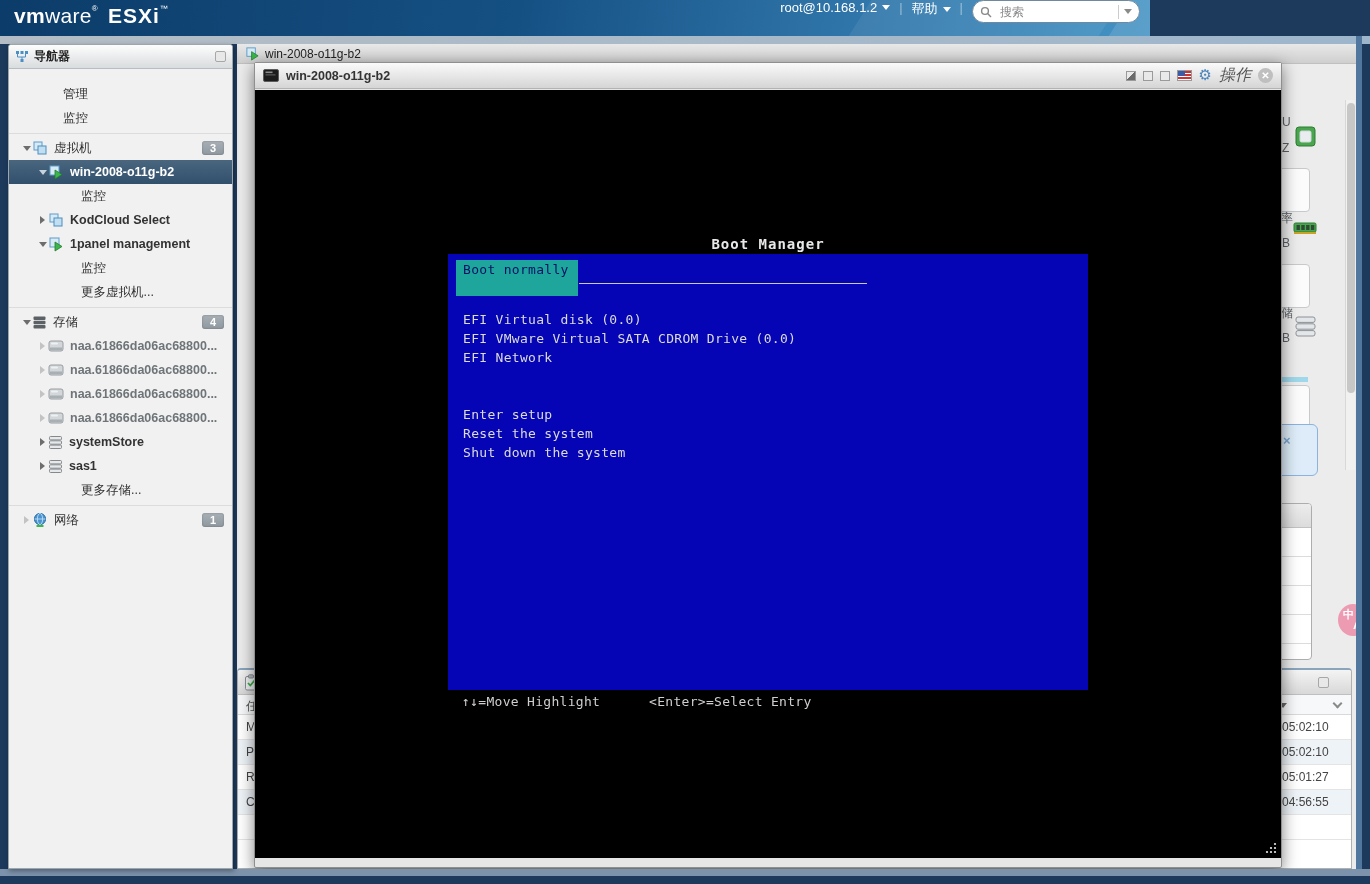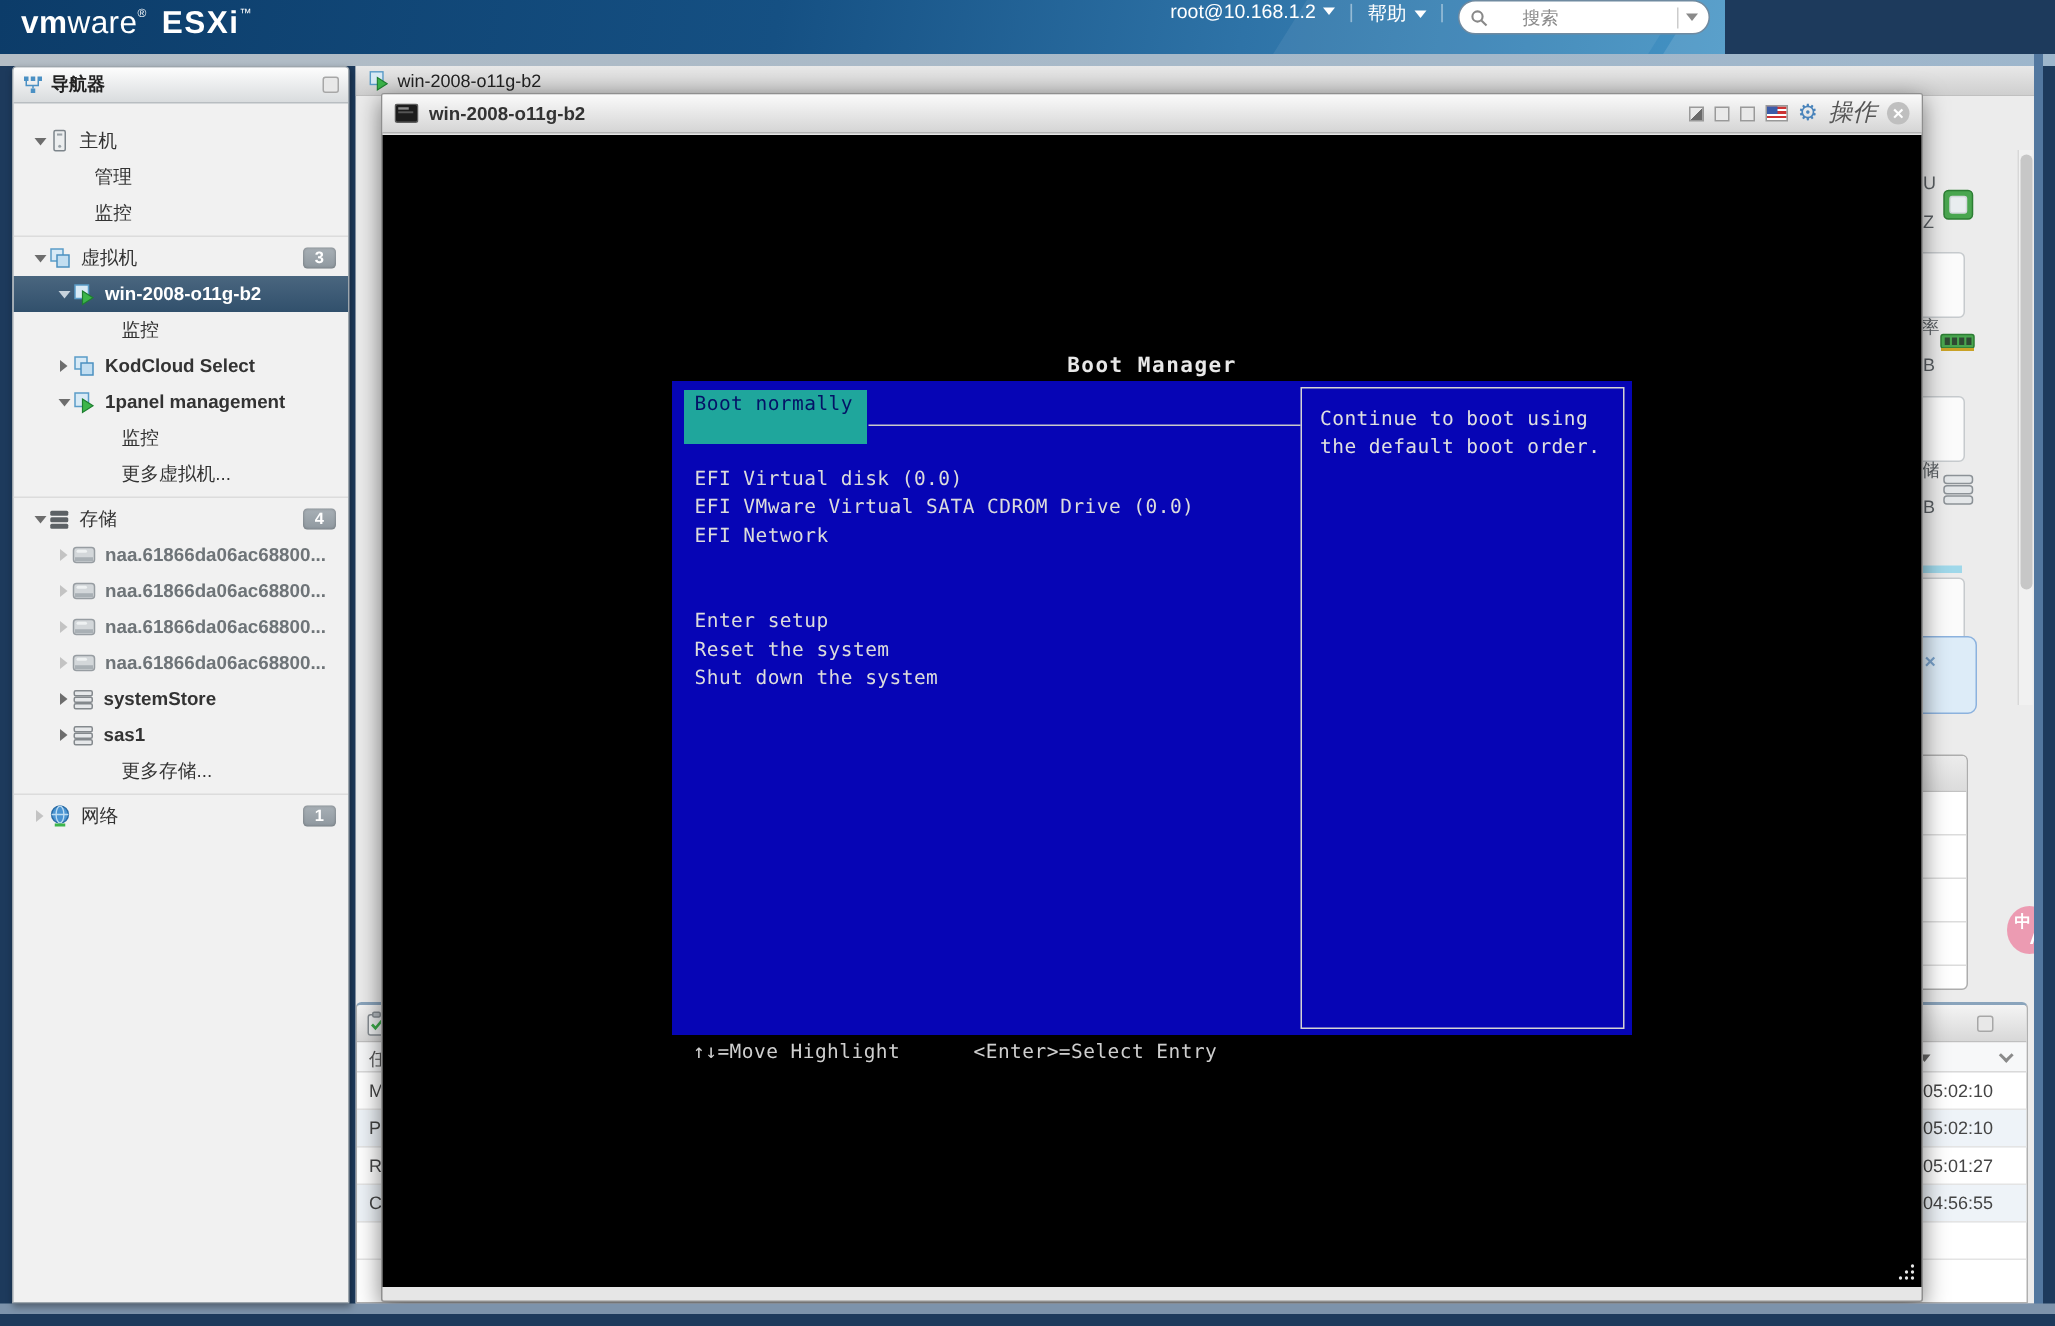--- a/index.html
+++ b/index.html
@@ -16,21 +16,21 @@
     background:rgba(255,255,255,.12); transform:skewX(-32deg); }
   .logo { position:absolute; left:14px; top:4px; color:#fff; font-size:21px; letter-spacing:.3px; }
   .logo b { font-weight:bold; }
   .logo sup { font-size:8px; vertical-align:top; }
   .logo .esxi { font-weight:bold; margin-left:10px; letter-spacing:1px; }
   .tb-right { position:absolute; right:10px; top:0; height:36px; display:flex; align-items:flex-start; gap:9px; color:#fff; font-size:13px; }
   .caret-down { display:inline-block; width:0; height:0; border-left:4px solid transparent; border-right:4px solid transparent; border-top:5px solid #fff; margin-left:5px; vertical-align:middle; }
   .tb-sep { color:rgba(255,255,255,.45); }
   .menu-item { display:flex; align-items:center; cursor:pointer; }
   .search-pill { width:168px; height:23px; background:#fff; border:1px solid #6f8aa0; border-radius:12px; display:flex; align-items:center; padding:0 7px; }
-  .search-pill input { flex:1; border:none; outline:none; background:transparent; font-size:12px; color:#333; min-width:0; margin-left:23px; }
+  .search-pill input { flex:1; border:none; outline:none; background:transparent; font-size:12px; color:#333; min-width:0; margin-left:8px; }
   .search-pill input::placeholder { color:#8a8a8a; }
   .pill-div { width:1px; height:14px; background:#ccc; margin:0 5px; }
   .caret-gray { display:inline-block; width:0; height:0; border-left:4px solid transparent; border-right:4px solid transparent; border-top:5px solid #8a8a8a; }
 
   .gapstrip { position:absolute; left:0; top:36px; width:1370px; height:8px;
     background:linear-gradient(90deg,#b4bdc5,#9db6cc); z-index:1; }
   .steel-right { position:absolute; left:1356px; top:36px; width:6px; height:840px; background:#52779f; z-index:2; }
   .steel-bottom { position:absolute; left:0; top:869px; width:1370px; height:7px; background:#7d93ab; z-index:2; }
 
   
@@ -174,33 +174,20 @@
         <rect x="1" y="1" width="3" height="3" fill="#4a90c4"></rect>
         <rect x="5.5" y="1" width="3" height="3" fill="#4a90c4"></rect>
         <rect x="10" y="1" width="3" height="3" fill="#4a90c4"></rect>
         <rect x="5.5" y="9" width="3" height="3" fill="#4a90c4"></rect>
         <path d="M2.5 4v3h8V4 M7 7v2" stroke="#4a90c4" fill="none"></path>
       </svg>
     <span class="sb-title">导航器</span>
     <span class="mini-sq"></span>
   </div>
   <div class="tree">
-    <div class="trow p12">
-      <span class="tw">
-          <span class="arr-d"></span>
-        </span>
-      <span class="ticon">
-          <svg width="15" height="16" viewBox="0 0 15 16">
-            <rect x="4" y="1" width="7.5" height="13.5" rx="1" fill="#eceeef" stroke="#7d858b"></rect>
-            <rect x="6" y="3" width="3.5" height="1.4" fill="#9aa2a8"></rect>
-            <circle cx="7.8" cy="11.5" r="1" fill="#9aa2a8"></circle>
-          </svg>
-        </span>
-      <span class="lbl">主机</span>
-    </div>
     <div class="trow p48">
         <span class="lbl">管理</span>
       </div>
     <div class="trow p48">
         <span class="lbl">监控</span>
       </div>
     <div class="sep"></div>
     <div class="trow p12">
       <span class="tw">
           <span class="arr-d"></span>
@@ -487,26 +474,20 @@
         <div class="bp-list list1">
           <div>EFI Virtual disk (0.0)</div>
           <div>EFI VMware Virtual SATA CDROM Drive (0.0)</div>
           <div>EFI Network</div>
         </div>
         <div class="bp-list list2">
           <div>Enter setup</div>
           <div>Reset the system</div>
           <div>Shut down the system</div>
         </div>
-        <div class="bp-sub">
-          <div class="bp-sub-text">
-            <div>Continue to boot using</div>
-            <div>the default boot order.</div>
-          </div>
-        </div>
       </div>
       <div class="boot-hint hint1">↑↓=Move Highlight</div>
       <div class="boot-hint hint2">&lt;Enter&gt;=Select Entry</div>
       <svg class="grip" width="15" height="15" viewBox="0 0 15 15">
           <g fill="#e8e8e8">
             <circle cx="12" cy="4" r="1.1"></circle>
             <circle cx="8" cy="8" r="1.1"></circle>
             <circle cx="4" cy="12" r="1.1"></circle>
             <circle cx="12" cy="8" r="1.1"></circle>
             <circle cx="8" cy="12" r="1.1"></circle>

